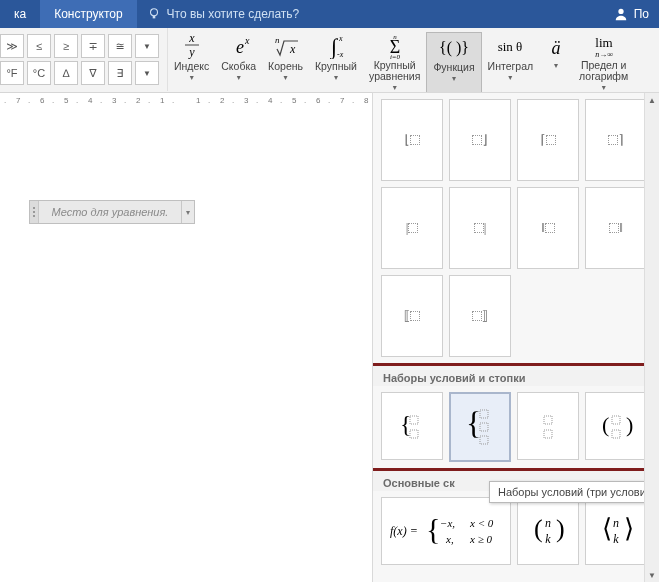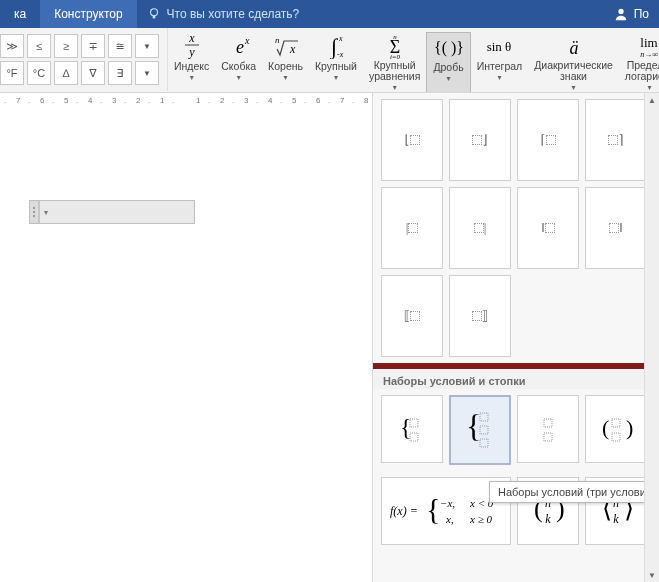--- a/index.html
+++ b/index.html
@@ -29,21 +29,21 @@
 .eqbox .hnd i{width:2px;height:2px;background:#999;display:block}
 .eqbox .txt{flex:1;text-align:center;color:#8a8a8a;font-style:italic;font-size:11px}
 .eqbox .ar{width:12px;height:100%;border-left:1px solid #c7c7c7;display:flex;align-items:center;justify-content:center;color:#777;font-size:8px}
 .gallery{position:absolute;right:0;top:92px;width:286px;bottom:0;background:#f7f7f7;border-left:1px solid #d9d9d9;border-top:1px solid #d9d9d9;display:flex;flex-direction:column}
 .gal-body{flex:1;overflow:hidden;position:relative}
 .gal-scroll{position:absolute;right:0;top:0;width:14px;height:100%;background:#efefef;border-left:1px solid #ddd}
 .gal-scroll .up,.gal-scroll .dn{height:14px;display:flex;align-items:center;justify-content:center;font-size:8px;color:#666;cursor:pointer}
 .gal-scroll .dn{position:absolute;bottom:0;width:100%}
 .tiles{display:grid;grid-template-columns:repeat(4,62px);gap:6px;padding:6px 8px}
 .tile{height:80px;border:1px solid #cfcfcf;background:#fff;display:flex;align-items:center;justify-content:center;font-size:13px;color:#666;cursor:pointer;font-family:"Cambria Math",serif}
-.sectlabel{font-size:11px;font-weight:600;color:#6b6b6b;padding:6px 10px 2px;border-top:6px solid #7f1d1d;background:#f2f2f2}
+.sectlabel{font-size:11px;font-weight:600;color:#6b6b6b;padding:6px 10px 2px;border-top:3px solid #7f1d1d;background:#f2f2f2}
 .tiles2{display:grid;grid-template-columns:repeat(4,62px);gap:6px;padding:6px 8px}
 .tile2{height:66px;border:1px solid #cfcfcf;background:#fff;display:flex;align-items:center;justify-content:center;font-size:12px;color:#555;cursor:pointer;font-family:"Cambria Math",serif}
 .tile2.hover{background:#e8eef8;border:2px solid #a9b6cc}
 .tooltip{position:absolute;background:#fff;border:1px solid #b9b9b9;padding:4px 8px;font-size:11px;color:#444;box-shadow:1px 1px 3px rgba(0,0,0,.2);white-space:nowrap}
 .wtile{grid-column:span 2;font-size:11px}
 .ph{display:inline-block;border:1px dotted #999;width:8px;height:8px}
 svg text{font-family:"Cambria Math","Times New Roman",serif}
 </style>
 </head>
 <body>
@@ -140,40 +140,38 @@
       <div class="lab" style="white-space:pre">Крупный
 уравнения</div>
           <div class="dd">▾</div>
     </div>
     <div class="rbtn active">
       <div class="gly">
             <svg width="30" height="26">
               <text x="15" y="19" text-anchor="middle" font-size="16">{( )}</text>
             </svg>
           </div>
-      <div class="lab">Дробь</div>
+      <div class="lab">Функция</div>
           <div class="dd">▾</div>
     </div>
     <div class="rbtn">
       <div class="gly">
             <svg width="30" height="26">
               <text x="15" y="18" text-anchor="middle" font-size="13">sin θ</text>
             </svg>
           </div>
       <div class="lab">Интеграл</div>
           <div class="dd">▾</div>
     </div>
     <div class="rbtn">
       <div class="gly">
             <svg width="22" height="26">
               <text x="11" y="21" text-anchor="middle" font-size="18" font-style="italic">ä</text>
             </svg>
           </div>
-      <div class="lab" style="white-space:pre">Диакритические
-знаки</div>
           <div class="dd">▾</div>
     </div>
     <div class="rbtn">
       <div class="gly">
             <svg width="32" height="26">
               <text x="16" y="14" text-anchor="middle" font-size="13">lim</text>
               <text x="16" y="24" text-anchor="middle" font-size="8" font-style="italic">n→∞</text>
             </svg>
           </div>
       <div class="lab" style="white-space:pre">Предел и
@@ -235,20 +233,21 @@
     </div>
 
 <div class="doc"></div>
 
 <div class="eqbox" style="top:200px">
   <div class="hnd">
         <i></i>
         <i></i>
         <i></i>
       </div>
+  <div class="txt">Место для уравнения.</div>
   <div class="ar">▾</div>
 </div>
 
 <div class="gallery">
   <div class="gal-body">
     <div class="tiles">
       <div class="tile">⌊<span class="ph"></span></div>
       <div class="tile"><span class="ph"></span>⌋</div>
       <div class="tile">⌈<span class="ph"></span></div>
       <div class="tile"><span class="ph"></span>⌉</div>
@@ -284,20 +283,21 @@
           </div>
       <div class="tile2">
             <svg width="40" height="40">
               <text x="6" y="26" font-size="22">(</text>
               <rect x="16" y="10" width="8" height="8" fill="none" stroke="#999" stroke-dasharray="1 1"></rect>
               <rect x="16" y="24" width="8" height="8" fill="none" stroke="#999" stroke-dasharray="1 1"></rect>
               <text x="30" y="26" font-size="22">)</text>
             </svg>
           </div>
     </div>
+    <div class="sectlabel">Основные ск</div>
     <div class="tiles2">
       <div class="tile2 wtile">
         <svg width="120" height="44">
               <text x="4" y="26" font-size="12" font-style="italic">f(x) =</text>
               <text x="40" y="30" font-size="30">{</text>
               <text x="54" y="18" font-size="11" font-style="italic">−x,</text>
               <text x="84" y="18" font-size="11" font-style="italic">x &lt; 0</text>
               <text x="60" y="34" font-size="11" font-style="italic">x,</text>
               <text x="84" y="34" font-size="11" font-style="italic">x ≥ 0</text>
             </svg>

